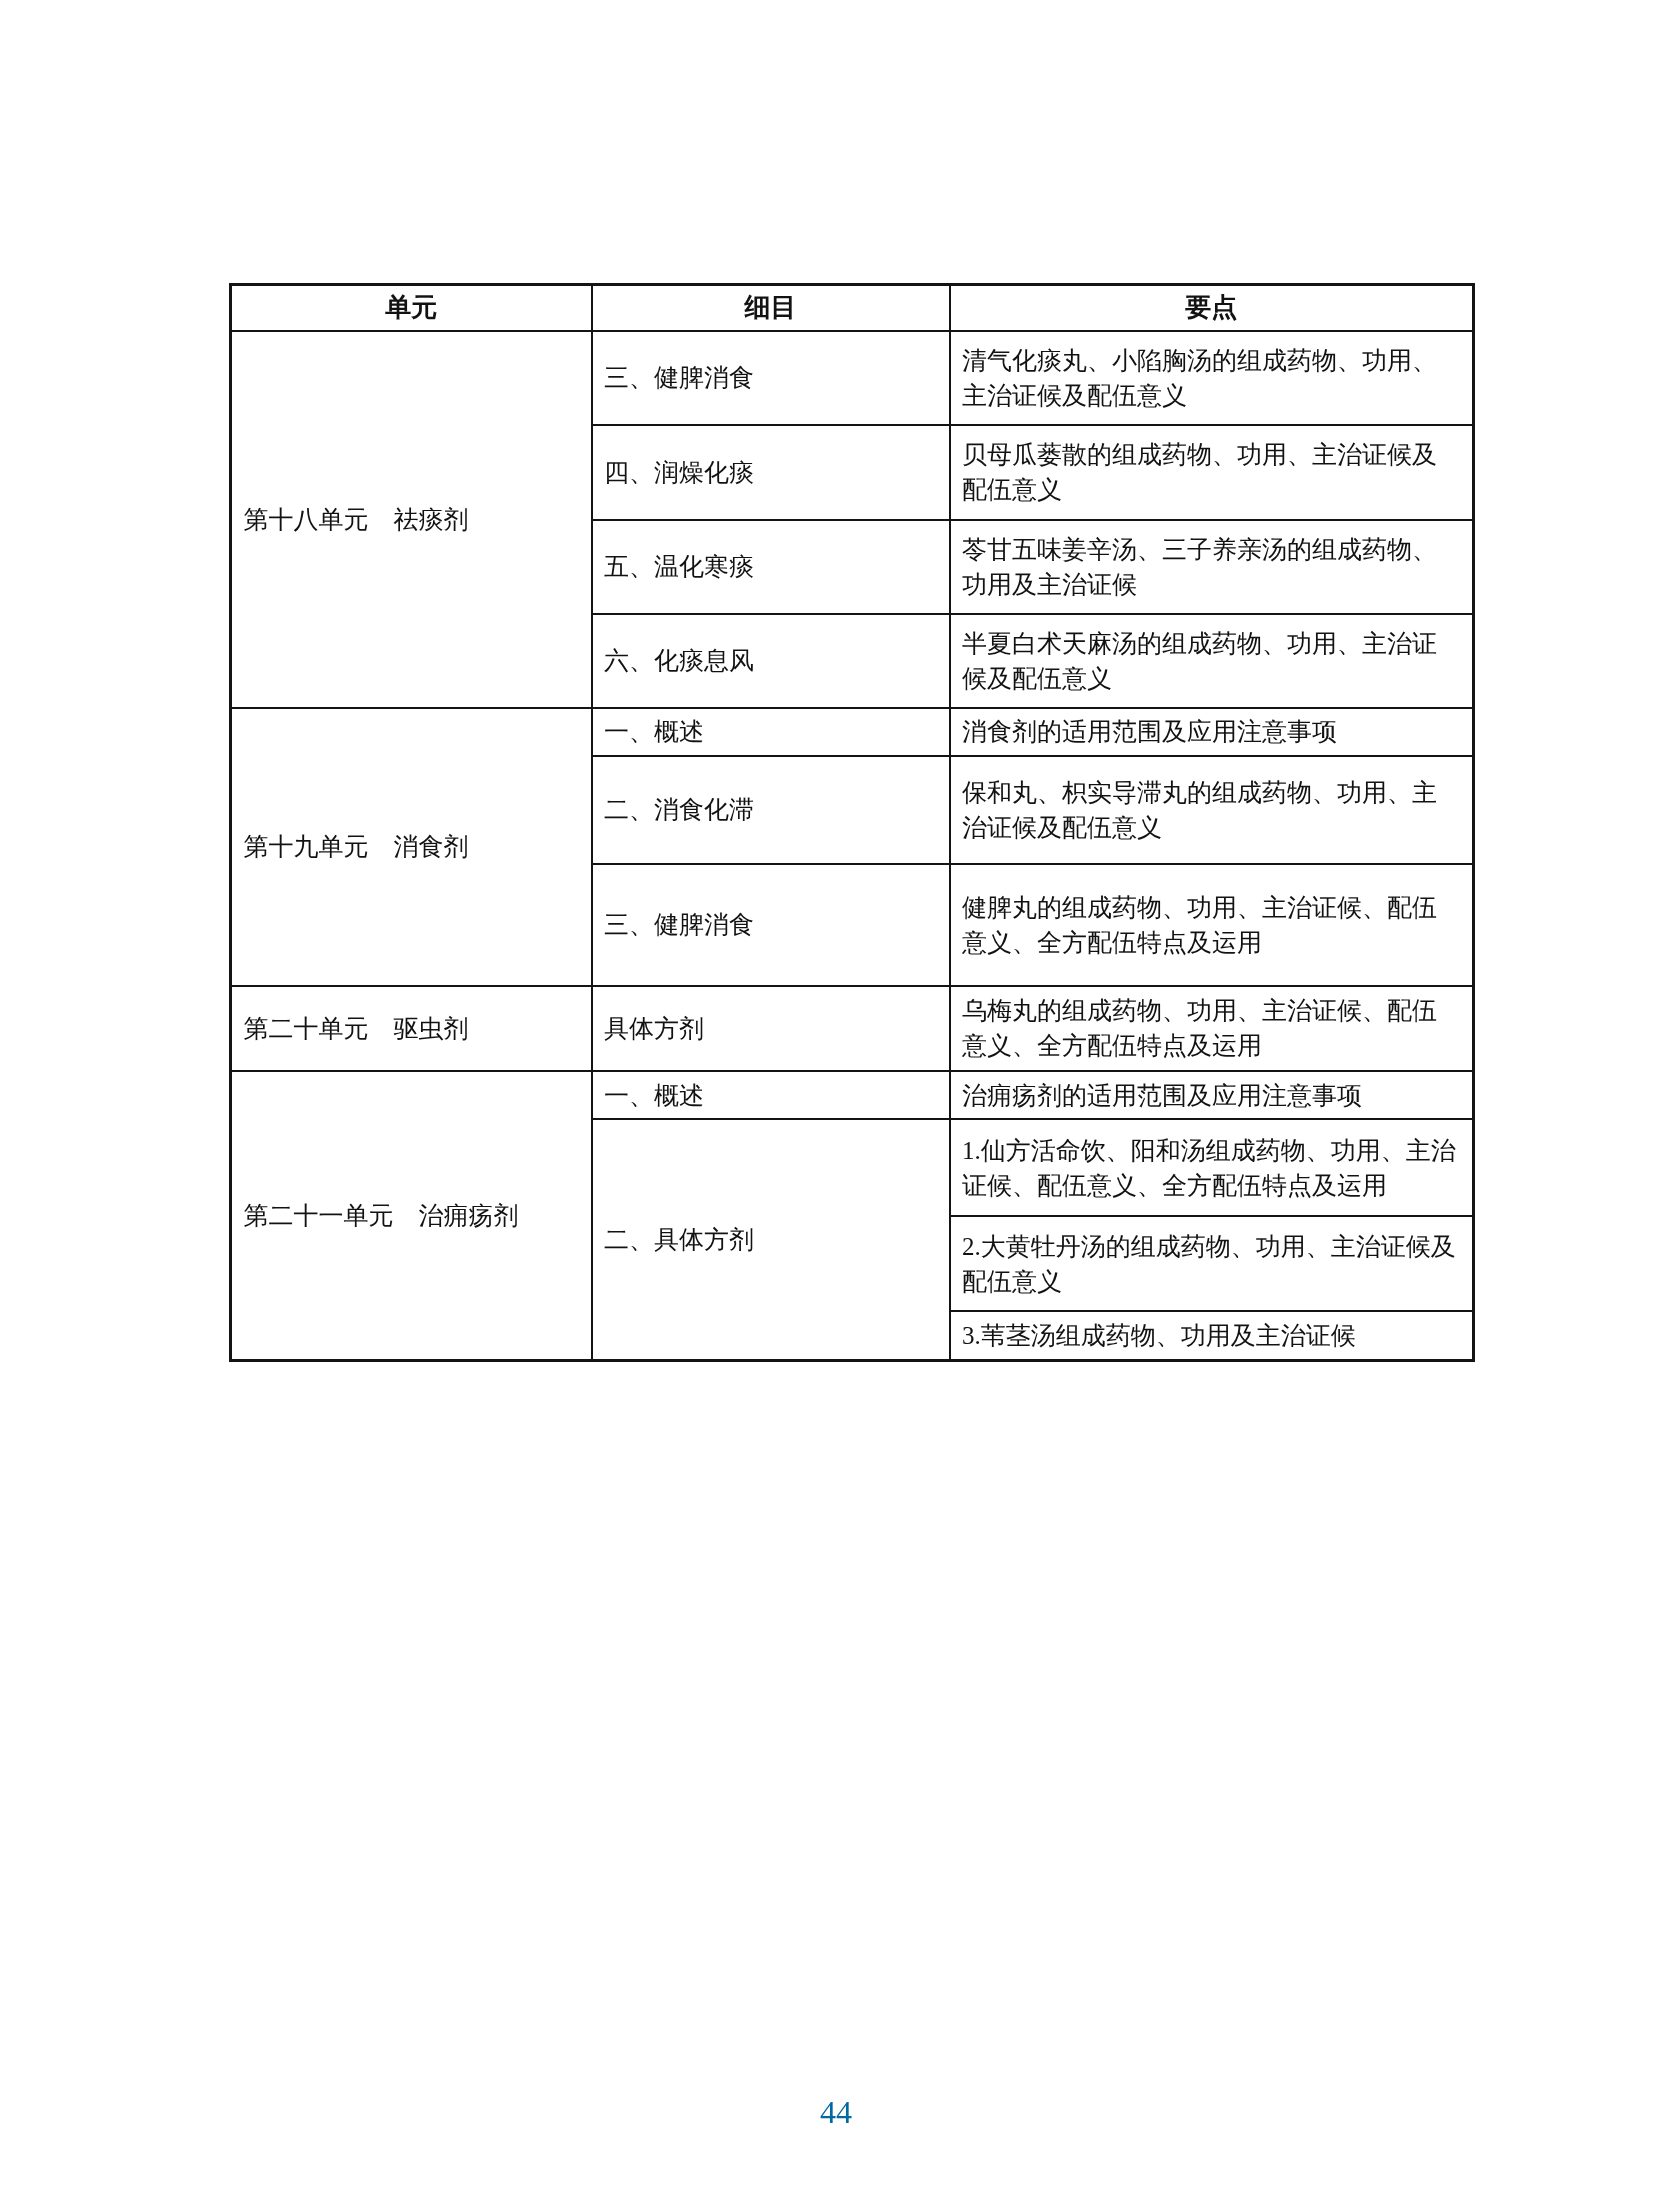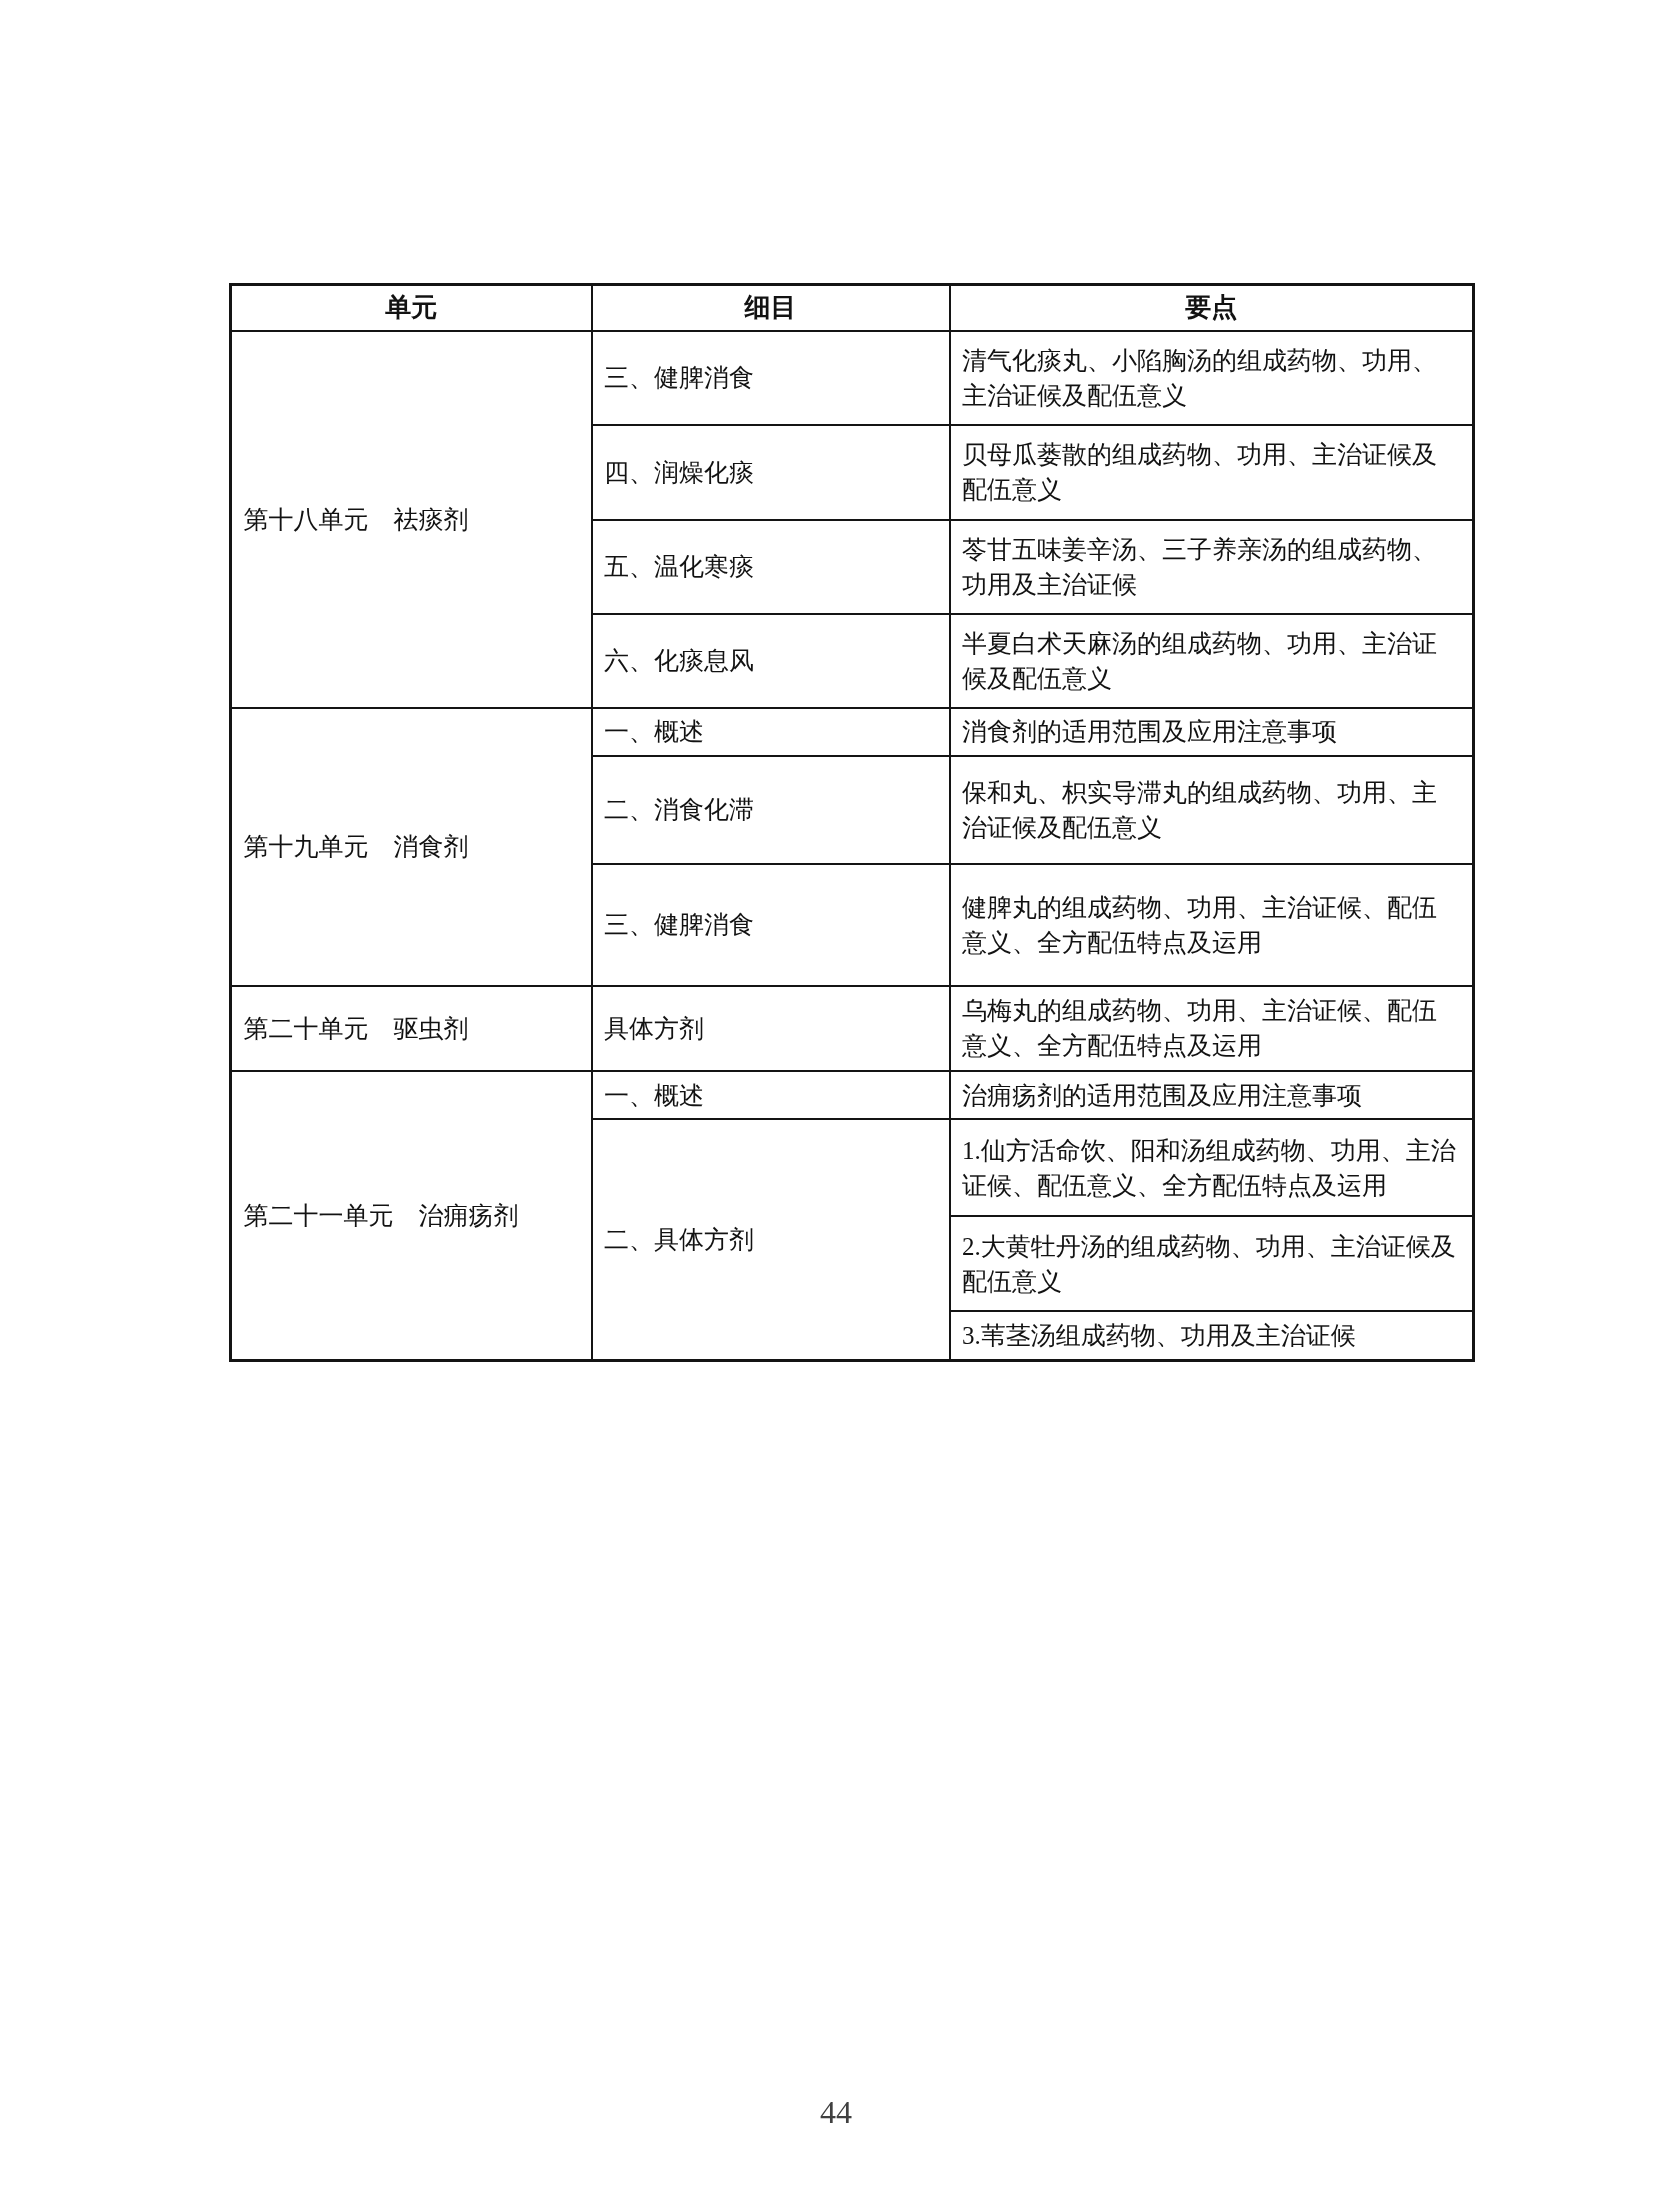--- a/index.html
+++ b/index.html
@@ -50,21 +50,21 @@
   td.unit-cell   { padding-left: 10.5px; }
   td.detail-cell { padding-left: 12.4px; }
   td.point-cell  { padding-left: 13.4px; }
   .page-number {
     position: absolute;
     left: 0;
     top: 2095px;
     width: 100%;
     text-align: center;
     font-size: 32px;
-    color: #404040;
+    color: #0369a1;
     line-height: 1.1;
   }
 </style>
 </head>
 <body>
 
 <div class="page">
 
   <table class="syllabus">
     <colgroup>

